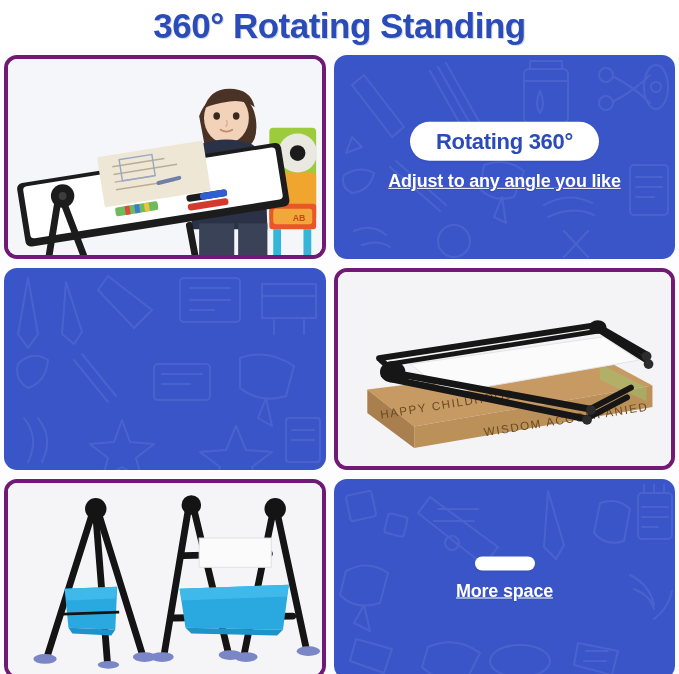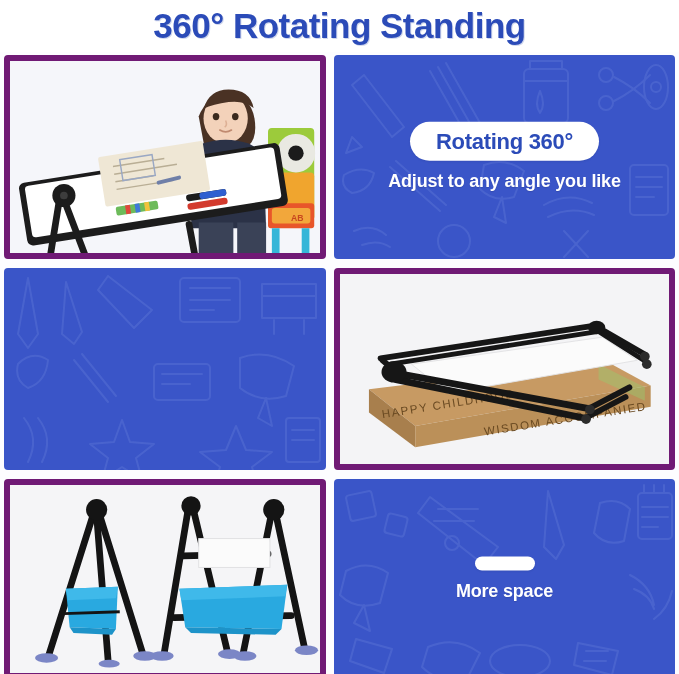--- a/index.html
+++ b/index.html
@@ -36,27 +36,27 @@
     position: absolute;
     left: 4px; top: 55px;
     width: 671px; height: 615px;
     display: grid;
     grid-template-columns: 322px 341px;
     grid-template-rows: 204px 202px 200px;
     column-gap: 8px; row-gap: 9px;
   }
   .panel {
     position: relative;
-    border-radius: 4px;
+    border-radius: 13px;
     overflow: hidden;
     box-sizing: border-box;
   }
   .panel.photo {
     background: #f6f7fb;
-    border: 6px solid #701a75;
+    border: 4px solid #701a75;
   }
   .panel.blue {
     background: #3a55c8;
   }
 
   
   .doodles {
     position: absolute; inset: 0;
     opacity: .30;
   }
@@ -92,20 +92,21 @@
   .pill.two-line { white-space: normal; padding: 7px 30px; }
   .pill .l2 { display: block; }
   .subtitle {
     color: #ffffff;
     font-size: 18px;
     font-weight: bold;
     letter-spacing: -0.2px;
     text-align: center;
     text-shadow: 0 1px 1px rgba(20,30,80,.18);
     white-space: nowrap;
+    text-decoration: underline;
   }
 
   
   .scene { position: absolute; inset: 0; }
   .scene svg { width: 100%; height: 100%; display: block; }
 </style>
 </head>
 <body>
 
 <div id="page">

